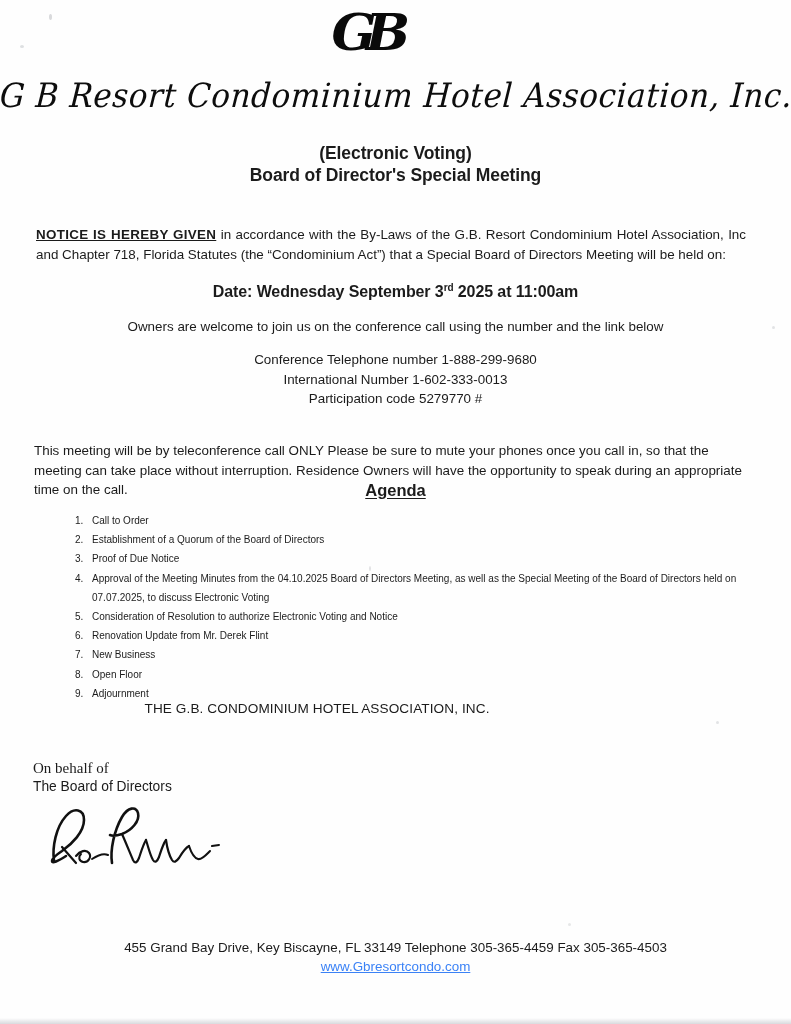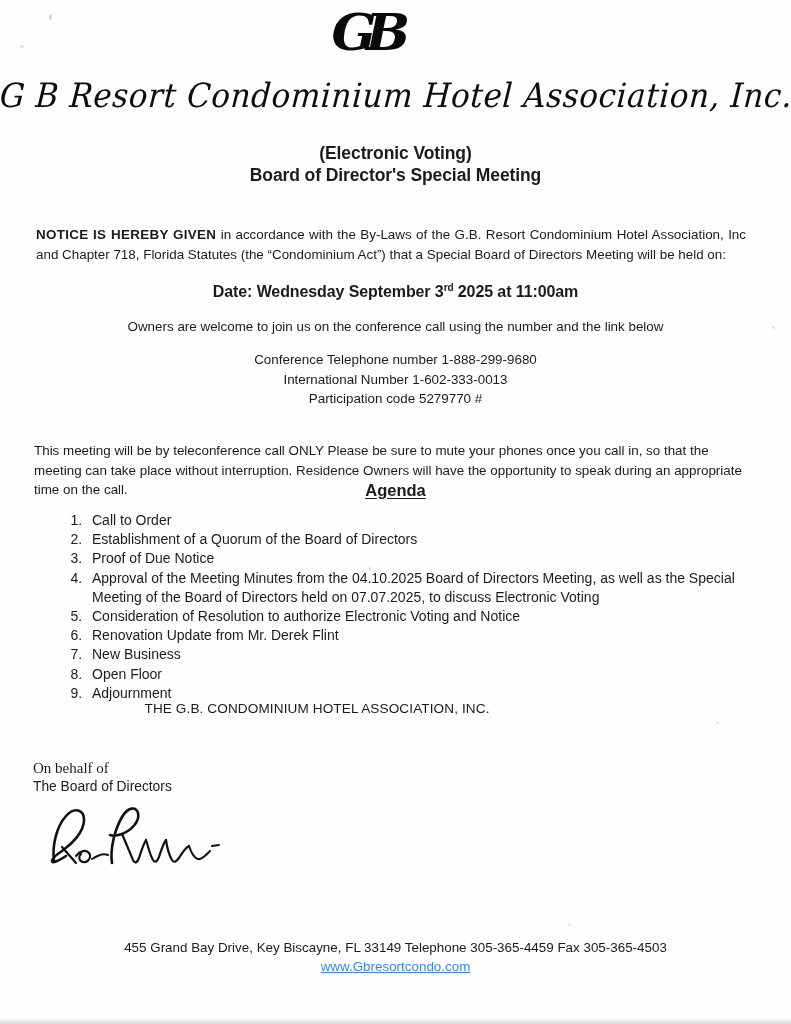--- a/index.html
+++ b/index.html
@@ -95,20 +95,21 @@
     top: 212px;
     left: 36px;
     width: 710px;
     font-size: 13.4px;
     line-height: 19.5px;
     text-align: justify;
   }
   .notice-para .lead {
     font-weight: bold;
     letter-spacing: 0.3px;
+    text-decoration: underline;
   }
 
   
   .date-line {
     position: absolute;
     top: 283px;
     left: 0;
     width: 791px;
     text-align: center;
     font-size: 16px;
@@ -165,21 +166,21 @@
     text-decoration: underline;
     text-underline-offset: 2px;
   }
   .agenda-list {
     position: absolute;
     top: 511px;
     left: 56px;
     width: 690px;
     margin: 0;
     padding: 0 0 0 30px;
-    font-size: 14px;
+    font-size: 10px;
     line-height: 19.2px;
     list-style-position: outside;
   }
   .agenda-list li {
     padding-left: 6px;
     margin: 0;
   }
 
   
   .closing-org {

